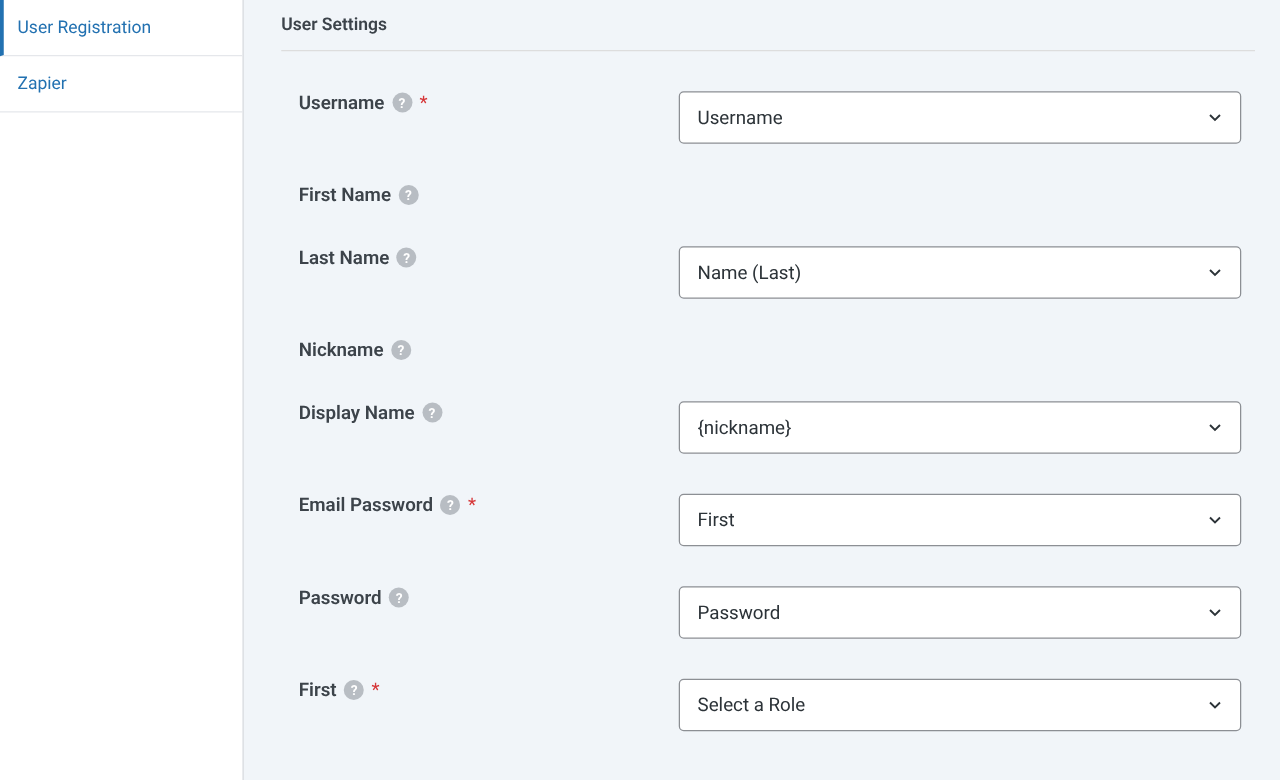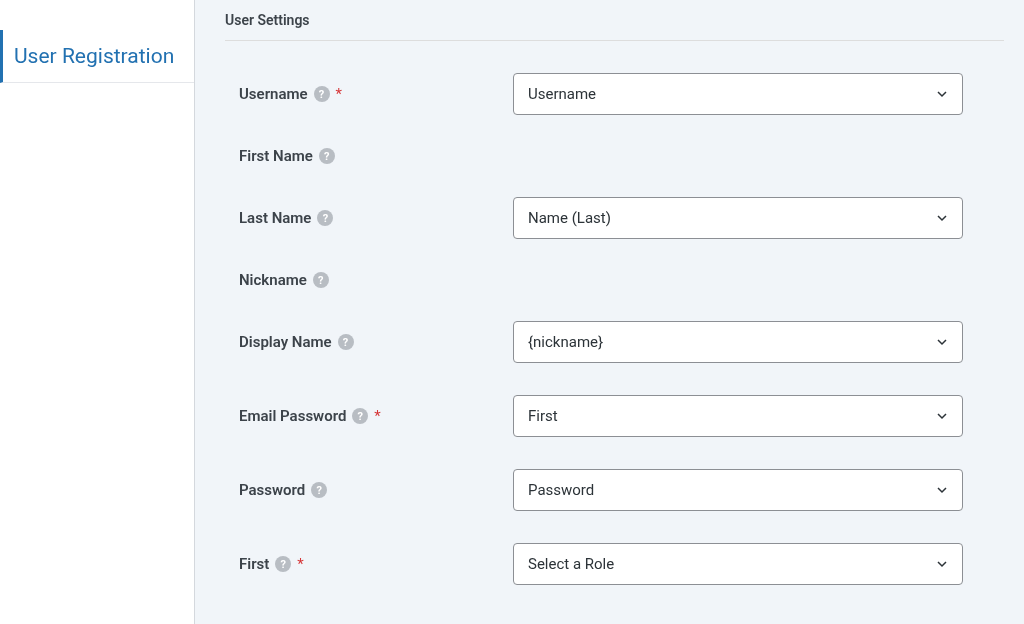--- a/index.html
+++ b/index.html
@@ -13,25 +13,24 @@
     }
     .sidebar {
       width: 195px;
       background: #fff;
       border-right: 1px solid #d4d8dd;
       flex-shrink: 0;
     }
     .sidebar-item {
       display: block;
       padding: 14px 14px;
-      font-size: 21px;
+      font-size: 14px;
       color: #2271b1;
       cursor: pointer;
       border-bottom: 1px solid #e5e7eb;
-      margin-top: 30px;
     }
     .sidebar-item.active {
       border-left: 3px solid #2271b1;
       padding-left: 11px;
       font-weight: 400;
     }
     .main {
       flex: 1;
       padding: 0 0 0 30px;
       border-radius: 10px;
@@ -39,23 +38,24 @@
     .section-title {
       font-size: 14px;
       font-weight: 600;
       color: #3c434a;
       padding: 12px 0;
       border-bottom: 1px solid #ddd;
       margin-right: 20px;
     }
     .form-row {
       display: flex;
-      align-items: center;
+      align-items: flex-start;
       margin-top: 32px;
       padding-left: 14px;
+      gap: 30px;
     }
     .form-label {
       width: 274px;
       font-size: 15px;
       font-weight: 600;
       color: #3c434a;
       flex-shrink: 0;
       display: flex;
       align-items: center;
       gap: 6px;
@@ -104,20 +104,23 @@
     }
     .chevron-icon svg { stroke: #2c3338; }
   </style>
 </head>
 <body>
 
 <div class="sidebar">
   <div class="sidebar-item active">
     <span>User Registration</span>
   </div>
+  <div class="sidebar-item">
+    <span>Zapier</span>
+  </div>
 </div>
 
 <div class="main">
   <div class="section-title">User Settings</div>
 
   <div class="form-row">
     <div class="form-label">
       <span class="form-label-text">Username</span>
       <span class="help-icon">?</span>
       <span class="required">*</span>

